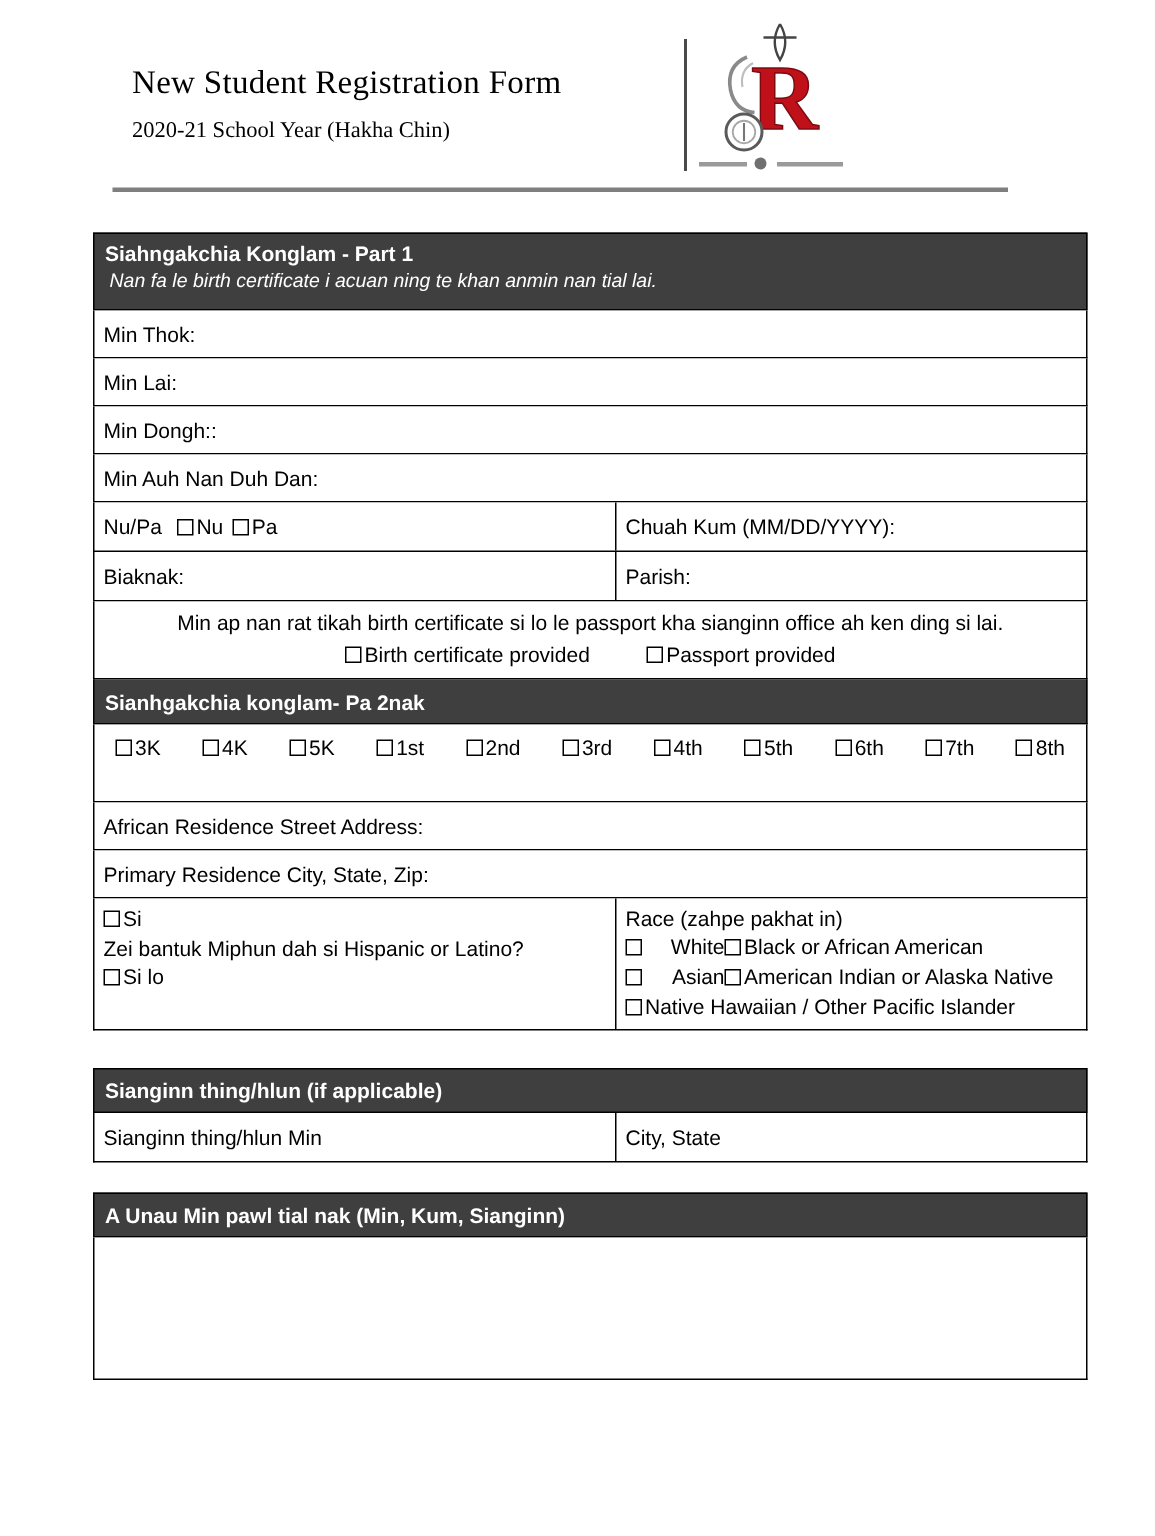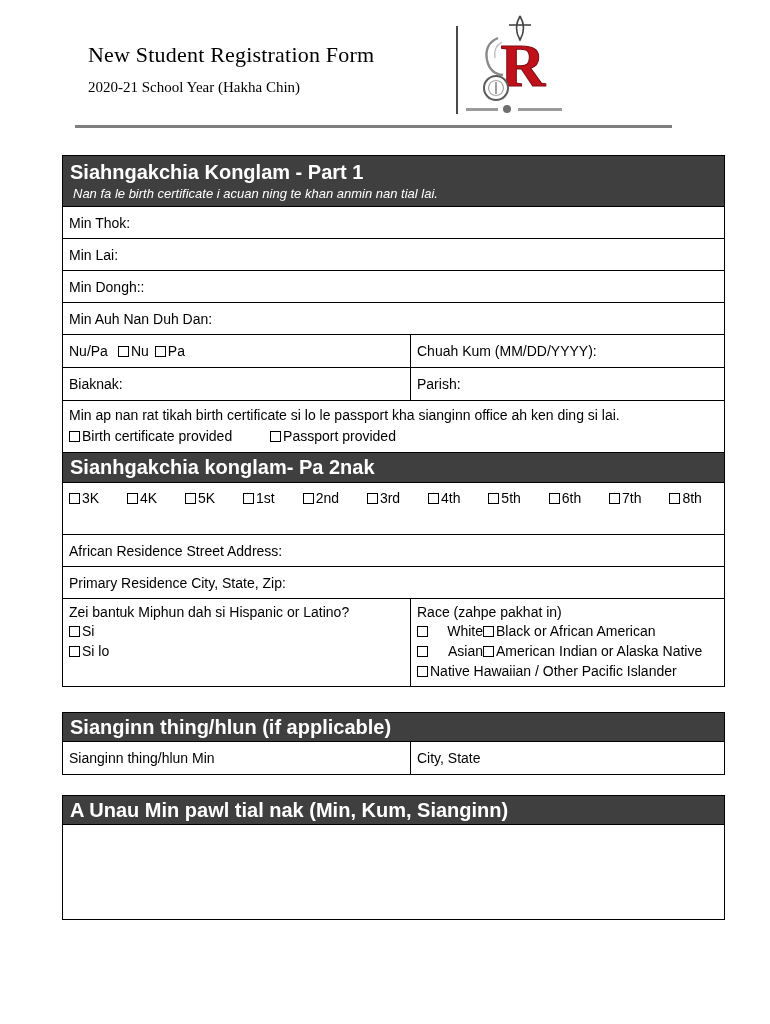--- a/index.html
+++ b/index.html
@@ -12,27 +12,27 @@
   .vline { position: absolute; left: 456px; top: 26px; width: 2px; height: 88px; background: #4a4a4a; }
   .logo { position: absolute; left: 460px; top: 12px; width: 110px; height: 108px; }
   .hrule { position: absolute; left: 75px; top: 125px; width: 597px; height: 3px; background: #7f7f7f; }
 
   
   .form-table { position: absolute; left: 62px; width: 663px; }
   .first { border-top: 1px solid #000 !important; }
   .sec-head { background: #3f3f3f; color: #fff; border: 1px solid #000; border-top: none; padding: 5px 7px 4px 7px; }
   .sec-head.single { display: flex; align-items: center; height: 30px; padding: 0 7px; }
   .sec-head.twoline { height: 52px; }
-  .sec-title { font-weight: bold; font-size: 20px; }
+  .sec-title { font-weight: bold; font-size: 14px; }
   .sec-sub { font-style: italic; font-size: 13px; padding-left: 3px; margin-top: 2px; }
 
   .trow { display: flex; border: 1px solid #000; border-top: none; background: #fff; }
   .cell { padding: 4px 6px; display: flex; align-items: center; }
   .cell.block { display: block; }
-  .cell.full { flex: 1; }
+  .cell.full { flex: 1; text-align: center; }
   .cell.cl { flex: 0 0 347px; }
   .cell.cr { flex: 1; border-left: 1px solid #000; }
   .h32 { height: 32px; }
   .h33 { height: 33px; }
   .h52 { height: 52px; }
   .h88 { height: 88px; }
   .h95 { height: 95px; }
 
   .line { line-height: 20px; }
   .cbline { line-height: 19px; margin-top: 2px; }
@@ -201,25 +201,25 @@
       </div>
   </div>
   <div class="trow h32">
     <div class="cell full">
         <span>Primary Residence City, State, Zip:</span>
       </div>
   </div>
 
   <div class="trow h88">
     <div class="cell cl block stack">
-      <div>Zei bantuk Miphun dah si Hispanic or Latino?</div>
       <div><span class="cb">
             <span class="box"></span>
             <span>Si</span>
           </span></div>
+      <div>Zei bantuk Miphun dah si Hispanic or Latino?</div>
       <div><span class="cb">
             <span class="box"></span>
             <span>Si lo</span>
           </span></div>
     </div>
     <div class="cell cr block stack">
       <div>Race (zahpe pakhat in)</div>
       <div>
         <span class="cb col1">
             <span class="box"></span>

